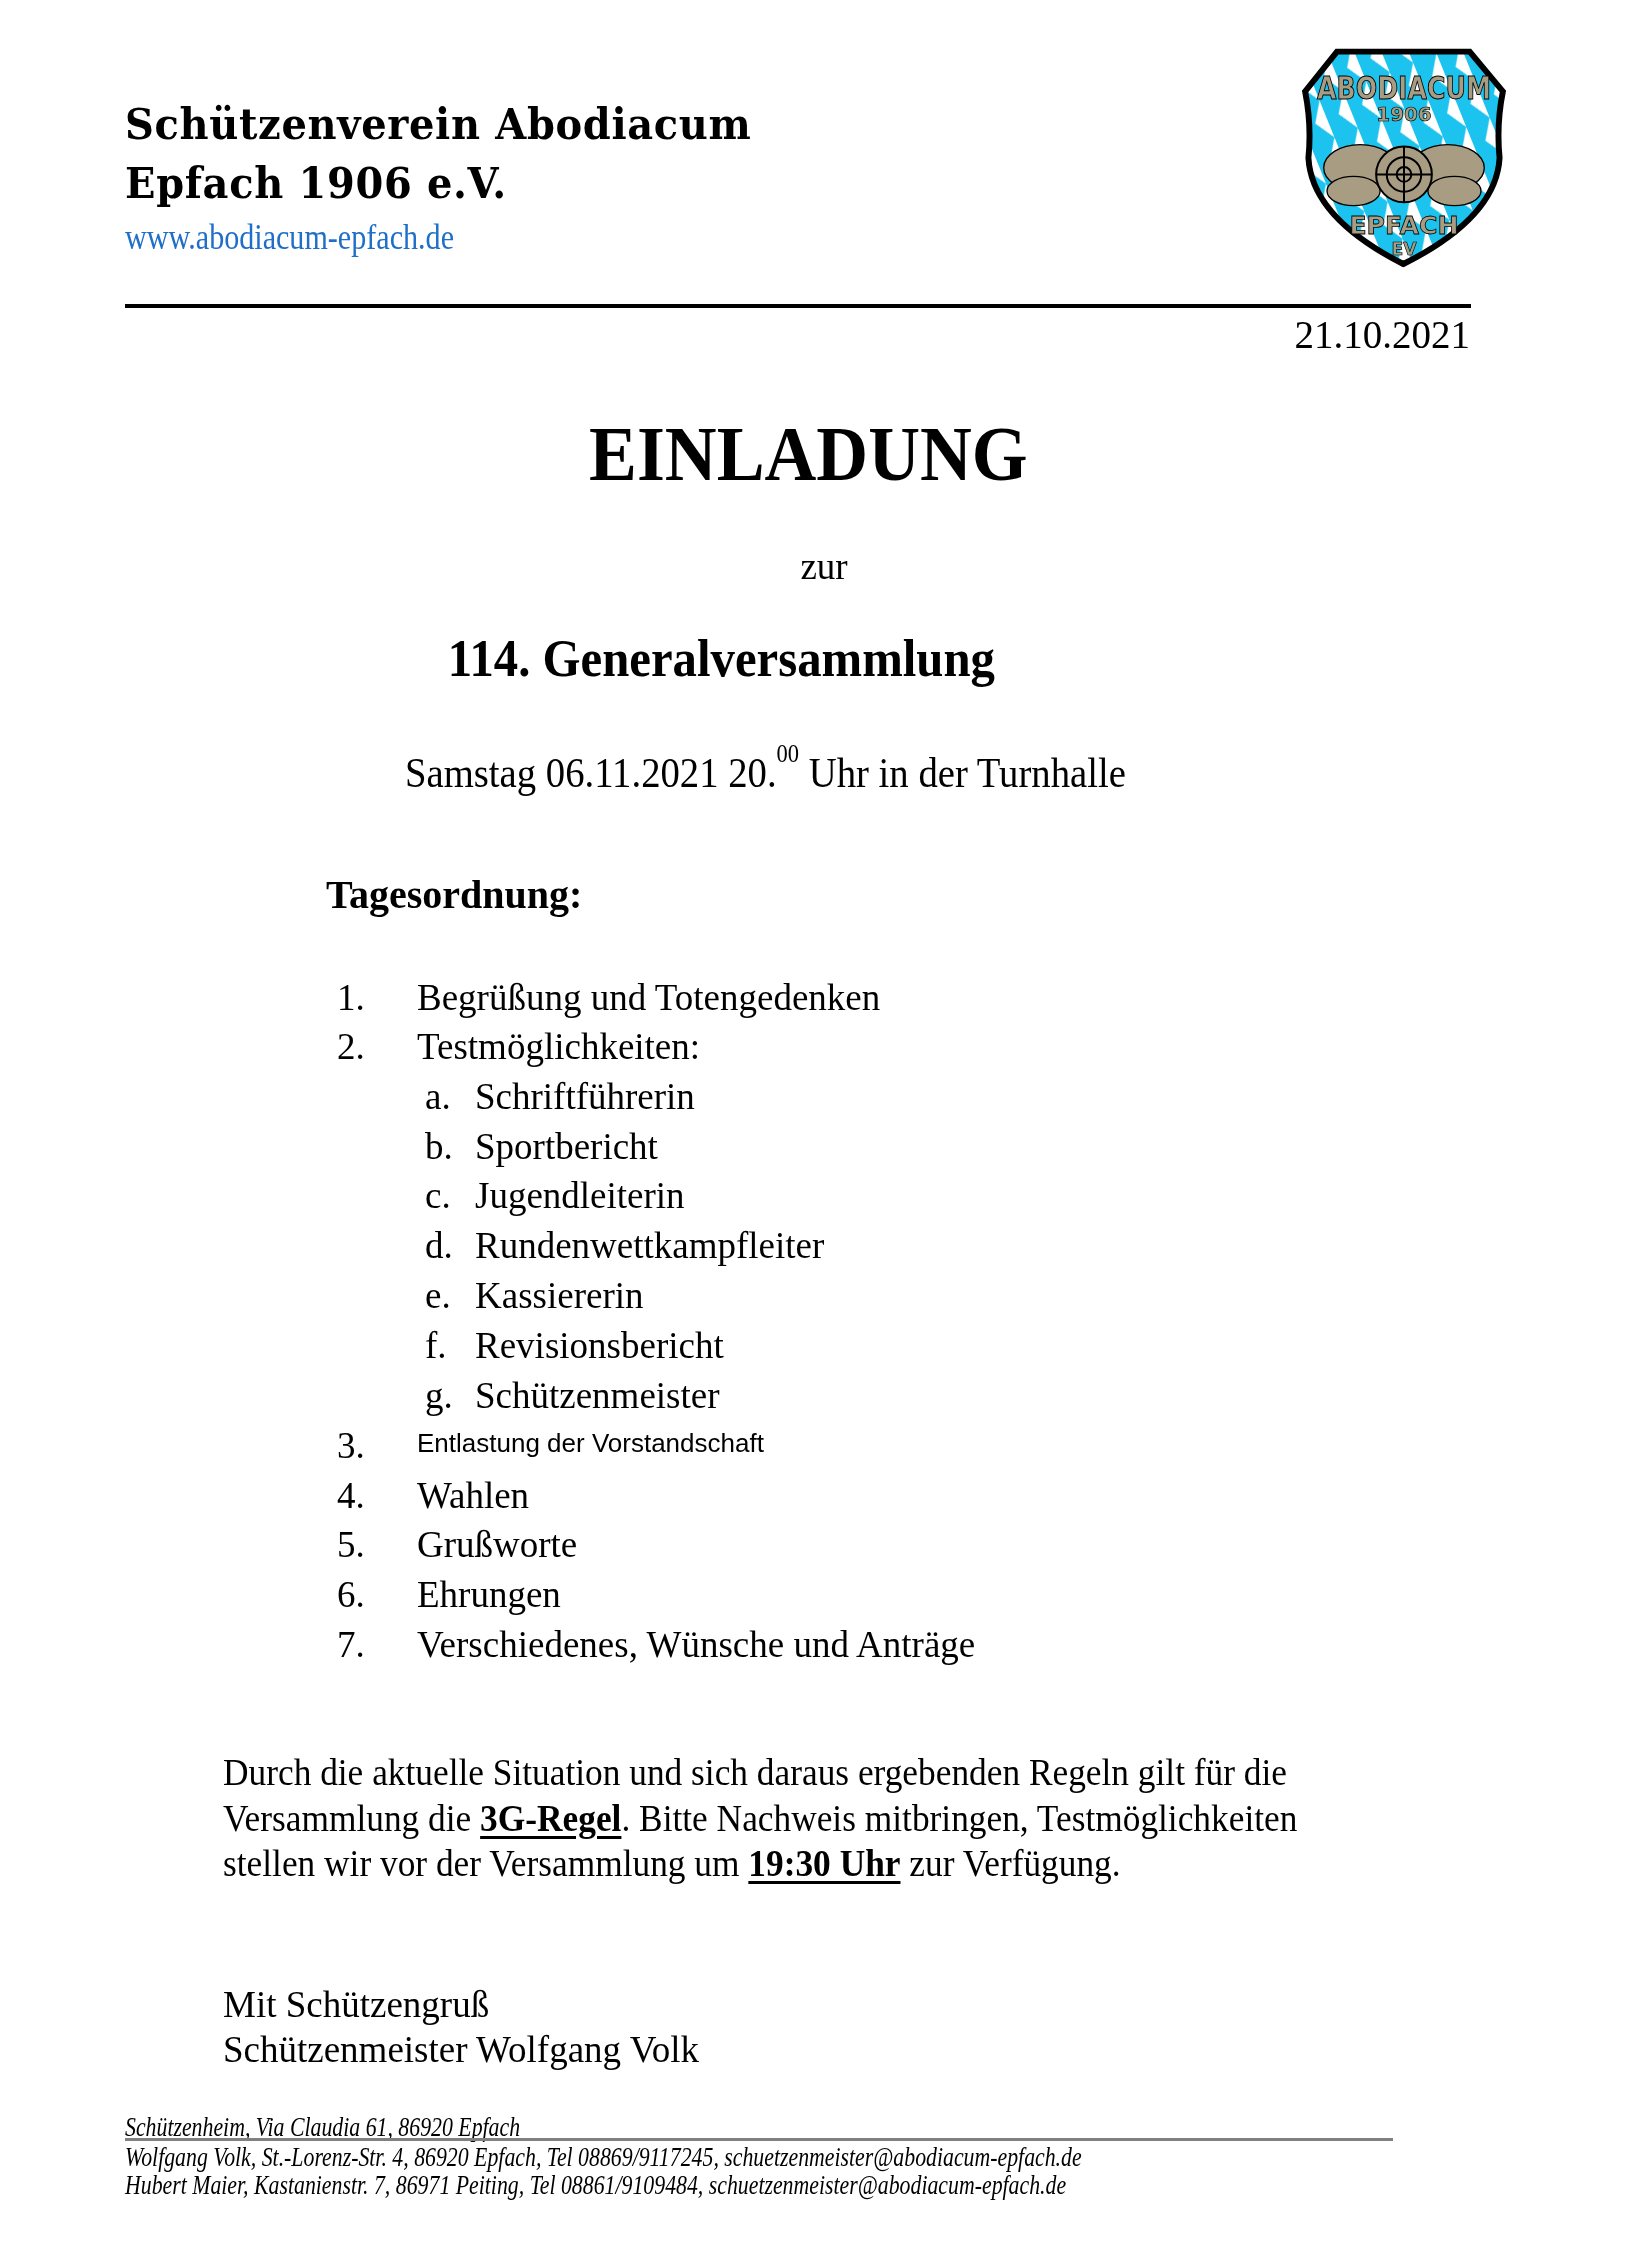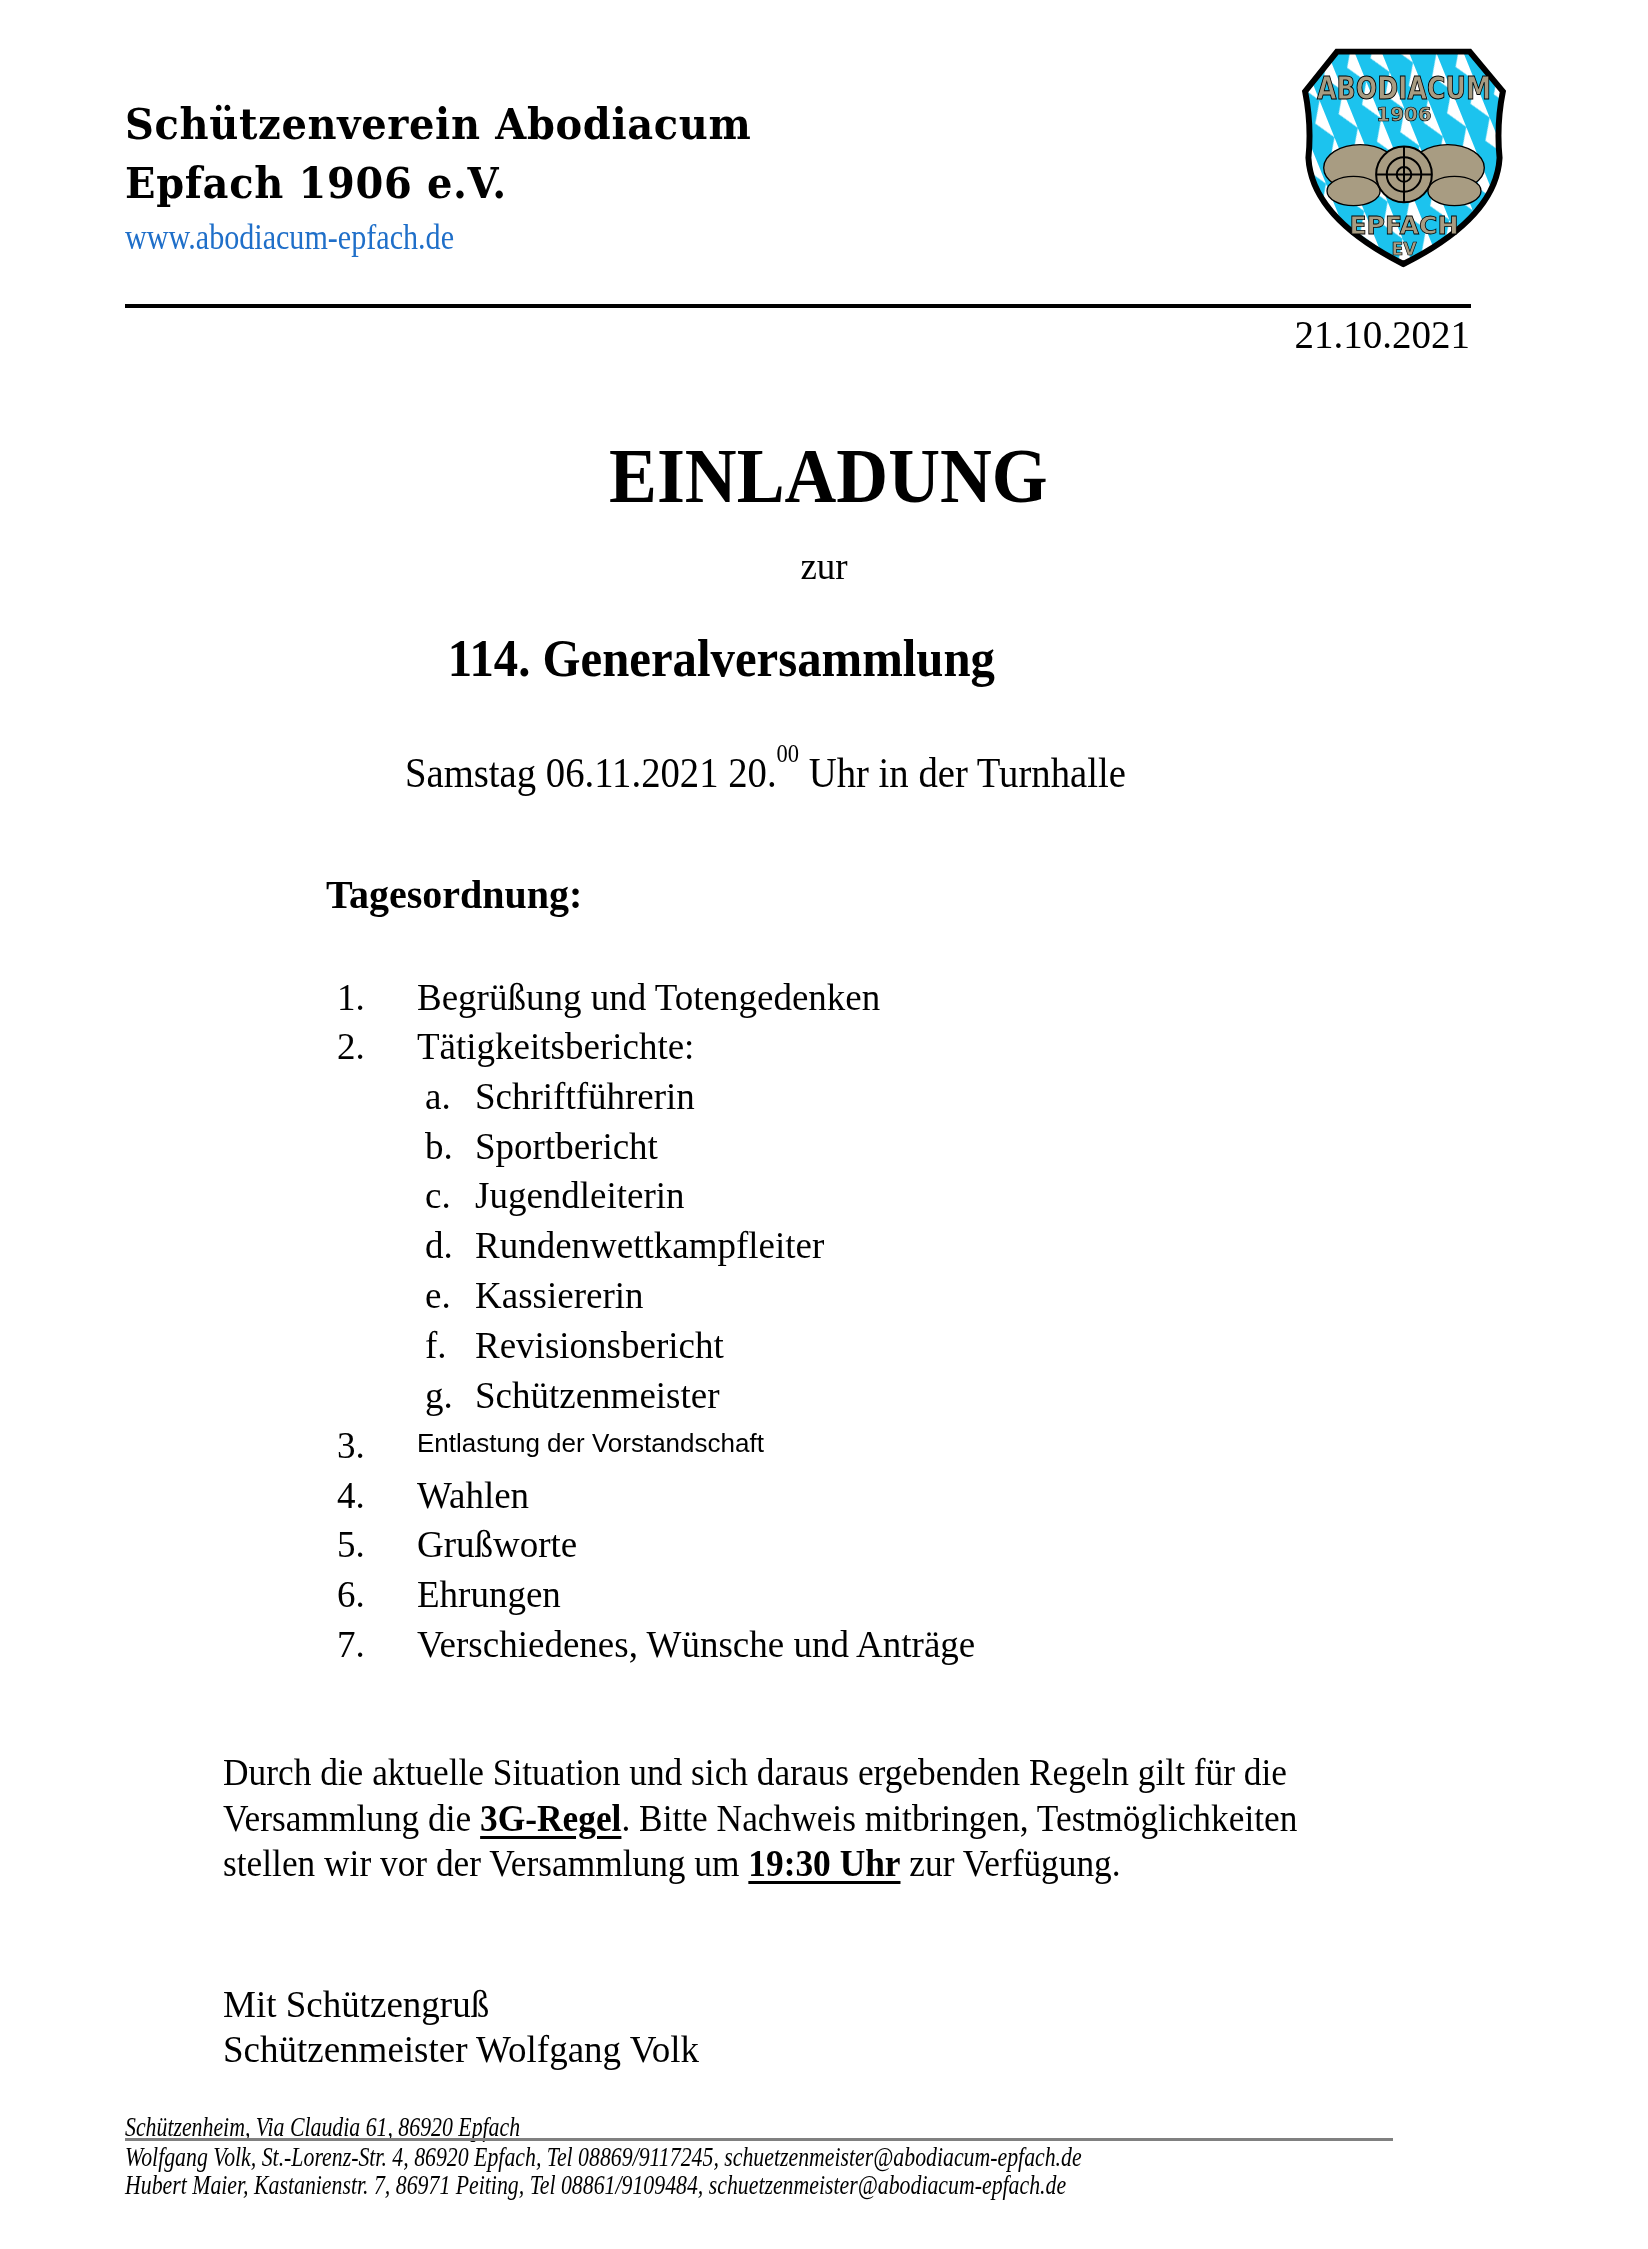--- a/index.html
+++ b/index.html
@@ -6,21 +6,21 @@
   body { width: 1648px; height: 2250px; position: relative; overflow: hidden; font-family: "Liberation Serif", serif; color: #000; }
   .abs { position: absolute; white-space: nowrap; }
   .cond { display: inline-block; transform-origin: left top; }
   .org-name { left: 125px; font-family: "DejaVu Serif", serif; font-weight: bold; font-size: 43px; line-height: 1; letter-spacing: 0.7px; }
   .org-line1 { top: 103px; }
   .org-line2 { top: 162px; text-align: right; }
   .website { left: 125px; top: 218px; font-size: 35px; color: #1f6fc9; }
   .header-rule { position: absolute; left: 125px; top: 304px; width: 1346px; height: 4px; background: #000; }
   .date { right: 178px; top: 312px; font-size: 39px; }
   .logo { position: absolute; left: 1297px; top: 45px; width: 214px; height: 223px; }
-  .title { left: 0; width: 1616px; top: 431px; text-align: center; font-weight: bold; font-size: 78px; padding-left: 20px; }
+  .title { left: 0; width: 1616px; top: 409px; text-align: center; font-weight: bold; font-size: 78px; }
   .zur { left: 0; width: 1648px; top: 545px; text-align: center; font-size: 37px; }
   .assembly { left: 0; width: 1443px; top: 628px; text-align: center; font-weight: bold; font-size: 53px; }
   .when { left: 405px; top: 748px; font-size: 43px; }
   .when sup { font-size: 25px; vertical-align: top; position: relative; top: -8px; }
   .agenda-title { left: 326px; top: 871px; font-weight: bold; font-size: 40px; }
   .agenda { position: absolute; left: 0; top: 0; }
   .item { position: absolute; font-size: 37px; white-space: nowrap; }
   .item .num { position: absolute; left: 0; }
   .item .txt { position: absolute; left: 80px; }
   .sub .num { left: 0; }
@@ -78,21 +78,21 @@
 
 <div class="abs agenda-title">Tagesordnung:</div>
 
 <div class="agenda">
   <div class="item" style="left:337px;top:976px">
       <span class="num">1.</span>
       <span class="txt">Begrüßung und Totengedenken</span>
     </div>
   <div class="item" style="left:337px;top:1025px">
       <span class="num">2.</span>
-      <span class="txt">Tätigkeitsberichte:</span>
+      <span class="txt">Testmöglichkeiten:</span>
     </div>
   <div class="item sub" style="left:425px;top:1075px">
       <span class="num">a.</span>
       <span class="txt">Schriftführerin</span>
     </div>
   <div class="item sub" style="left:425px;top:1125px">
       <span class="num">b.</span>
       <span class="txt">Sportbericht</span>
     </div>
   <div class="item sub" style="left:425px;top:1174px">

